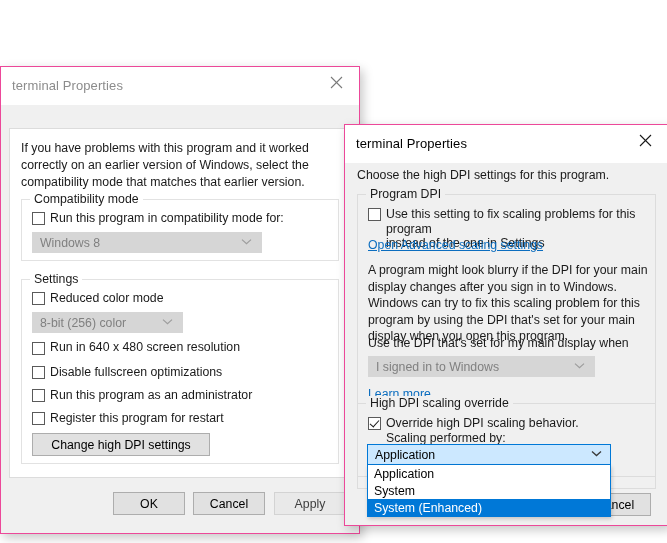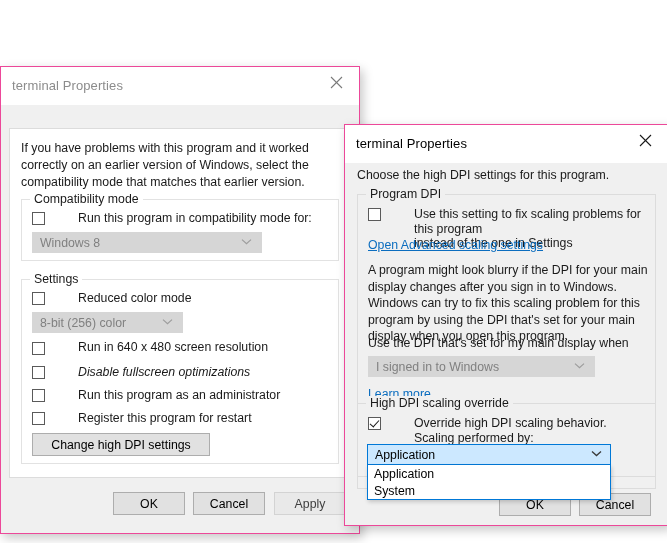--- a/index.html
+++ b/index.html
@@ -129,21 +129,20 @@
     font-size: 12.3px;
     color: #1a1a1a;
     white-space: nowrap;
   }
 
   
   .cb-row {
     position: absolute;
     display: flex;
     align-items: flex-start;
-    gap: 28px;
   }
   .cbox {
     width: 13px;
     height: 13px;
     border: 1px solid #5a5a5a;
     background: #ffffff;
     box-sizing: border-box;
     flex: 0 0 auto;
     margin-top: 1px;
     position: relative;
@@ -334,21 +333,21 @@
           <svg width="11" height="8" viewBox="0 0 11 8">
               <polyline points="1,2 5.5,6 10,2" fill="none" stroke="#9d9d9d" stroke-width="1.2"></polyline>
             </svg>
         </span>
       </div>
 
       <div class="cb-row" style="left:10px; top:60px;align-items:center;">
         <span class="cbox"></span>
         <span class="cb-label">Run in 640 x 480 screen resolution</span>
       </div>
-      <div class="cb-row" style="left:10px; top:85px;font-style:italic;">
+      <div class="cb-row" style="left:10px; top:85px;">
         <span class="cbox"></span>
         <span class="cb-label">Disable fullscreen optimizations</span>
       </div>
       <div class="cb-row" style="left:10px; top:131px;">
         <span class="cbox"></span>
         <span class="cb-label">Register this program for restart</span>
       </div>
       <div class="cb-row" style="left:10px; top:108px;">
         <span class="cbox"></span>
         <span class="cb-label">Run this program as an administrator</span>
@@ -442,14 +441,17 @@
     </span>
   </div>
 
   <div class="dropdown-list" style="left:22px; top:340px; width:244px;">
     <div class="dd-item">
       <span>Application</span>
     </div>
     <div class="dd-item">
       <span>System</span>
     </div>
+    <div class="dd-item selected">
+      <span>System (Enhanced)</span>
+    </div>
   </div>
 </div>
 
 </body></html>

